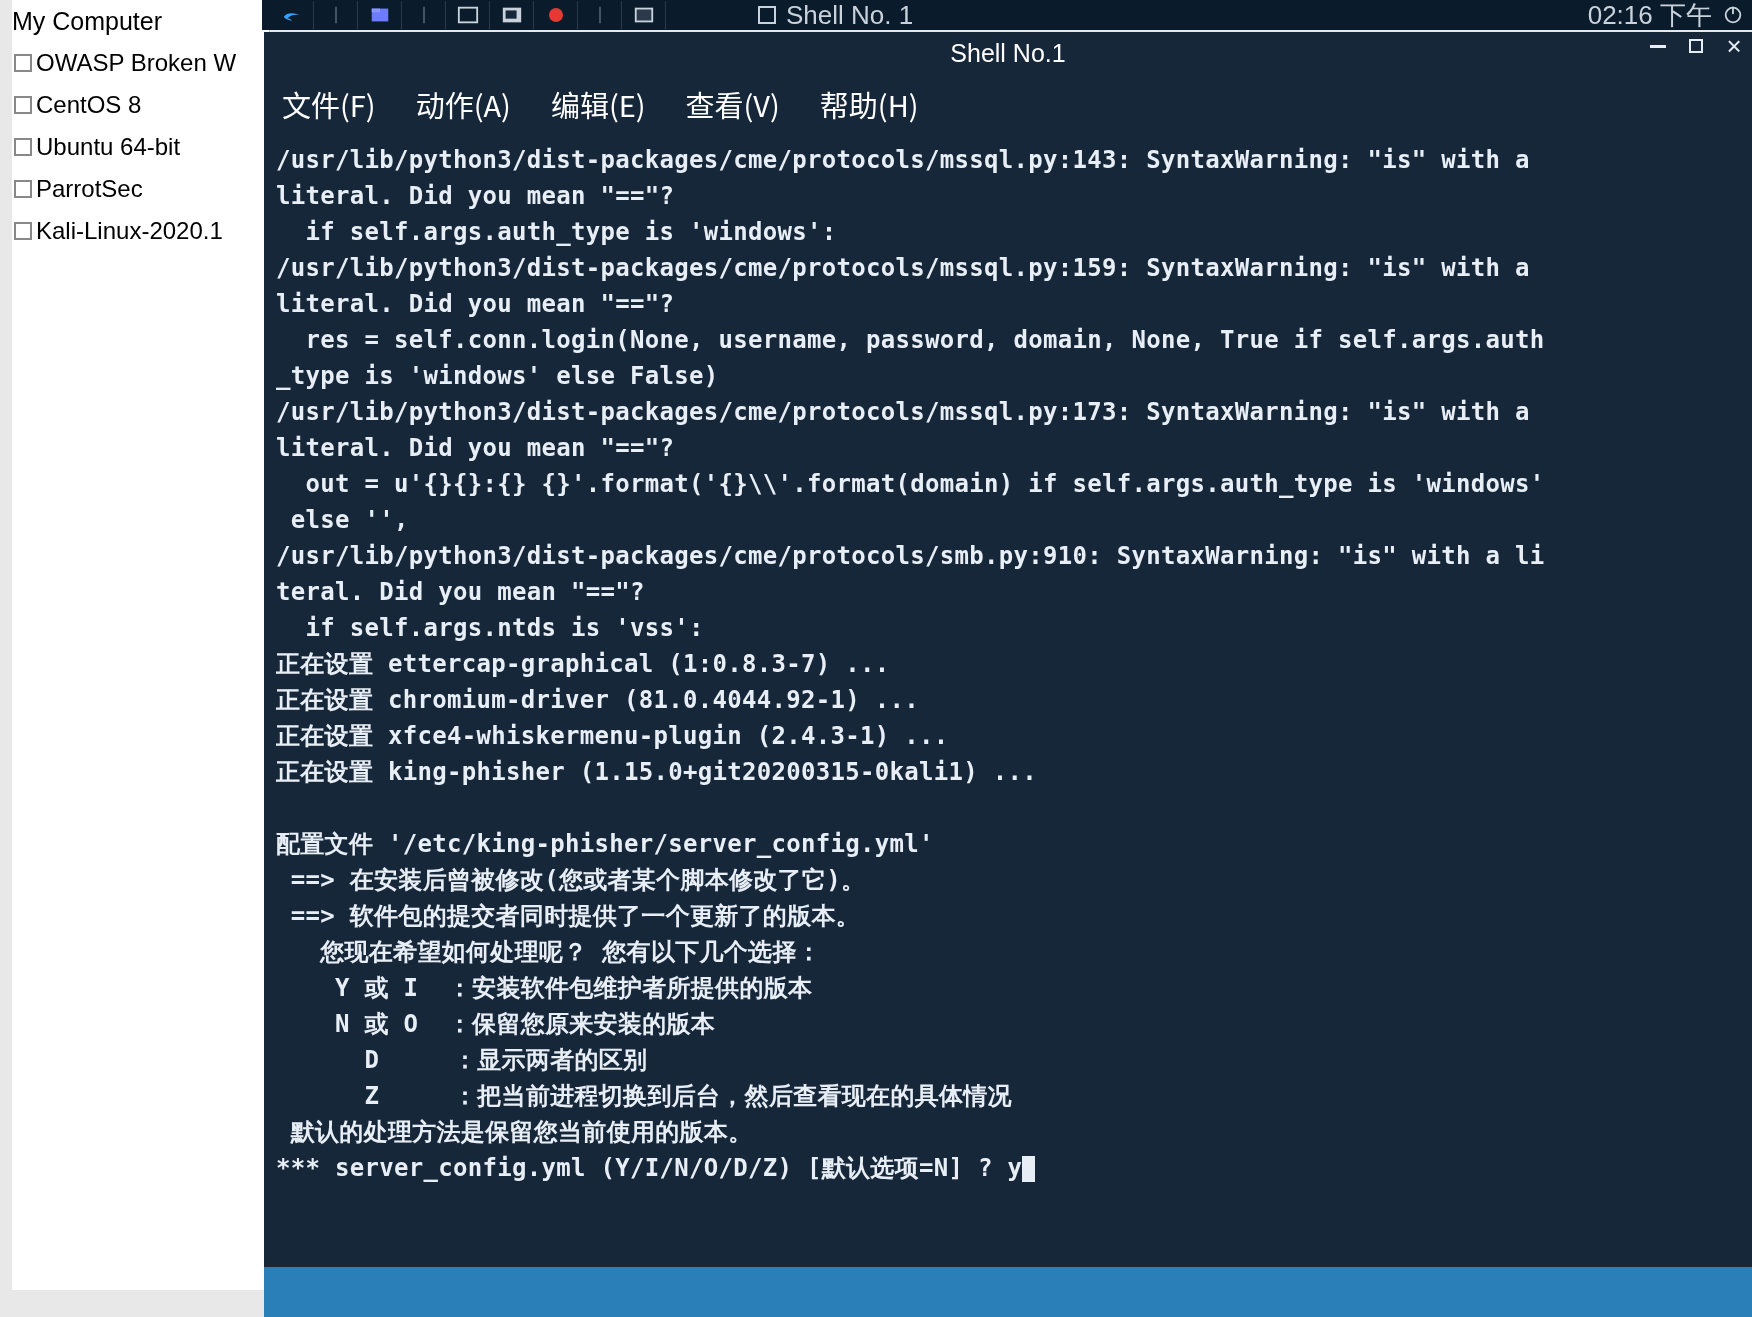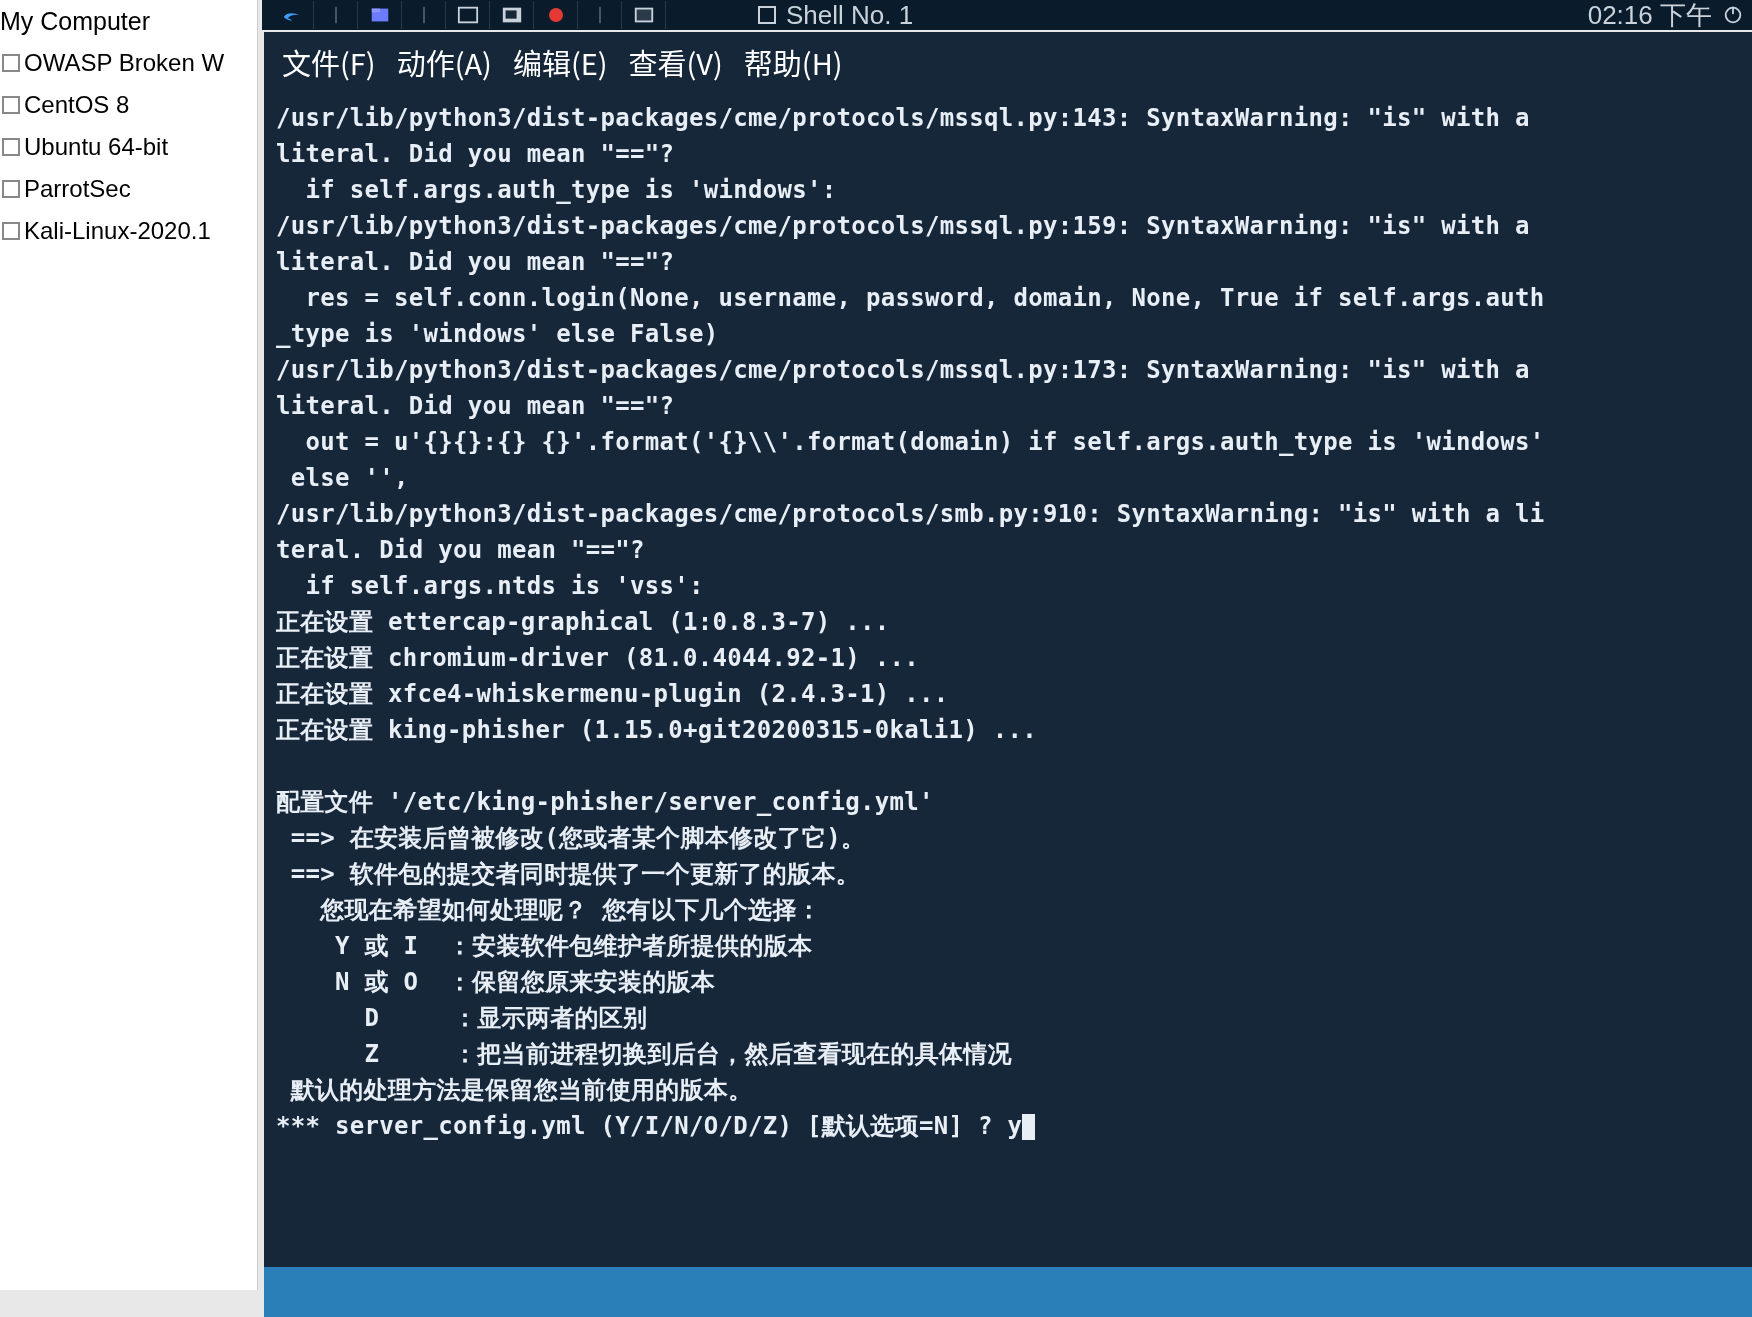--- a/index.html
+++ b/index.html
@@ -6,21 +6,21 @@
 body {
   width: 1752px;
   height: 1317px;
   background: #e8e8e8;
   font-family: "Segoe UI", Arial, sans-serif;
   overflow: hidden;
   position: relative;
 }
 .vm-sidebar {
   position: absolute;
-  left: 0;
+  left: 12px;
   top: 0;
   width: 258px;
   height: 1290px;
   background: #ffffff;
   border-right: 1px solid #ccc;
   font-size: 24px;
   color: #000;
 }
 .vm-item {
   display: flex;
@@ -115,21 +115,21 @@
   gap: 18px;
   color: #e8eef5;
   font-size: 24px;
 }
 .win-ctl { width: 20px; height: 20px; display: flex; align-items: center; justify-content: center; cursor: pointer; }
 .win-ctl .sq { width: 14px; height: 14px; border: 2px solid #e8eef5; }
 .win-ctl .dash { width: 16px; height: 3px; background: #e8eef5; }
 
 .menu-bar {
   display: flex;
-  gap: 21px;
+  gap: 40px;
   padding: 12px 18px 18px 18px;
   font-size: 29px;
   color: #fff;
   font-family: "Noto Sans CJK SC", "Microsoft YaHei", sans-serif;
 }
 .menu-bar span { cursor: pointer; }
 
 .term-body {
   flex: 1;
   padding: 2px 12px;
@@ -243,20 +243,32 @@
   <div class="panel-right">
     <span>02:16 下午</span>
     <svg class="pwr" viewBox="0 0 24 24">
         <circle cx="12" cy="12" r="8" stroke="#c9d2da" fill="none" stroke-width="2"></circle>
         <rect x="11" y="3" width="2" height="8" fill="#c9d2da"></rect>
       </svg>
   </div>
 </div>
 
 <div class="terminal-window">
+  <div class="title-bar">
+    <span>Shell No.1</span>
+    <div class="win-controls">
+      <div class="win-ctl">
+          <span class="dash"></span>
+        </div>
+      <div class="win-ctl">
+          <span class="sq"></span>
+        </div>
+      <div class="win-ctl" style="font-size:26px;">×</div>
+    </div>
+  </div>
   <div class="menu-bar">
     <span>文件(F)</span>
     <span>动作(A)</span>
     <span>编辑(E)</span>
     <span>查看(V)</span>
     <span>帮助(H)</span>
   </div>
   <div class="term-body" id="term-body">/usr/lib/python3/dist-packages/cme/protocols/mssql.py:143: SyntaxWarning: "is" with a 
 literal. Did you mean "=="?
   if self.args.auth_type is 'windows':

